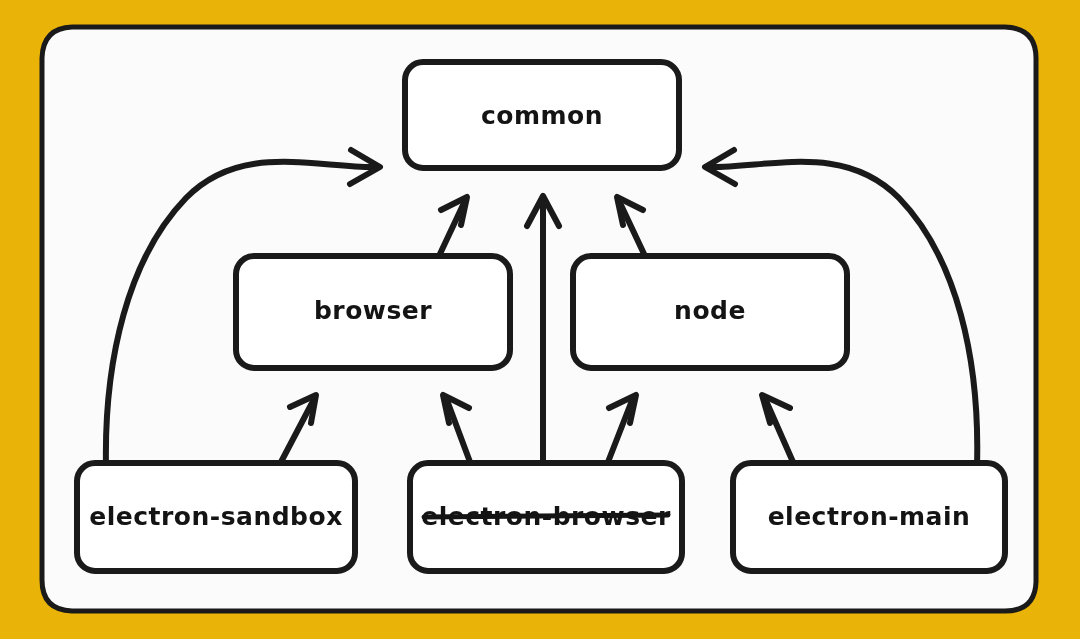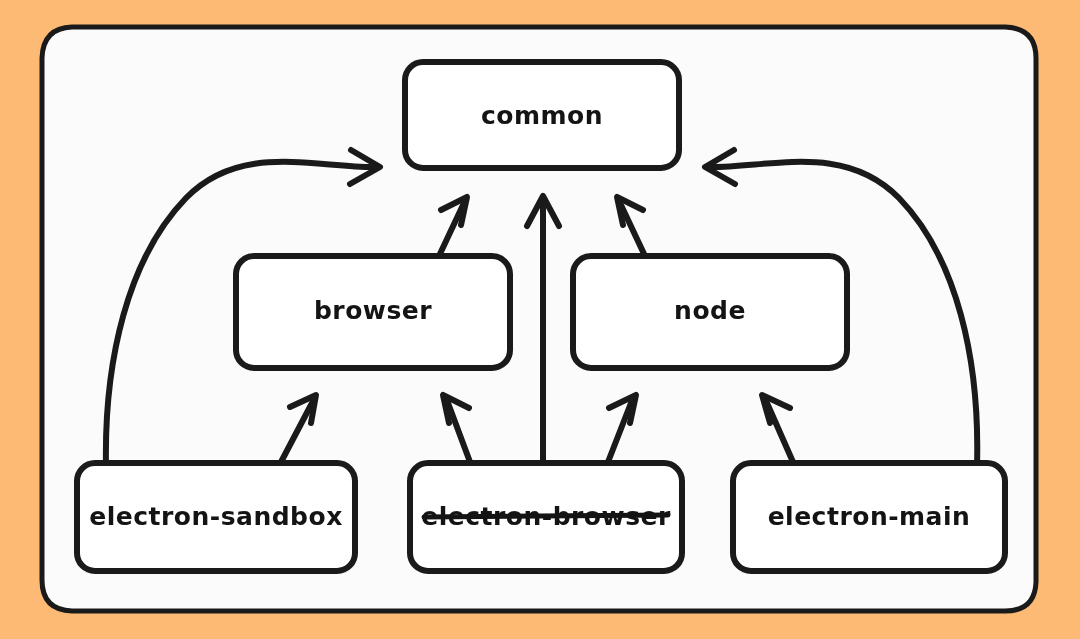--- a/index.html
+++ b/index.html
@@ -10,21 +10,21 @@
   body {
     width: 1080px;
     height: 639px;
     overflow: hidden;
     font-family: "DejaVu Sans", sans-serif;
   }
   #diagram-root {
     position: relative;
     width: 1080px;
     height: 639px;
-    background: #fdba74;
+    background: #eab308;
   }
   #diagram-svg {
     display: block;
     width: 1080px;
     height: 639px;
   }
   .node-label {
     font-family: "DejaVu Sans", sans-serif;
     font-weight: 700;
     font-size: 25px;

